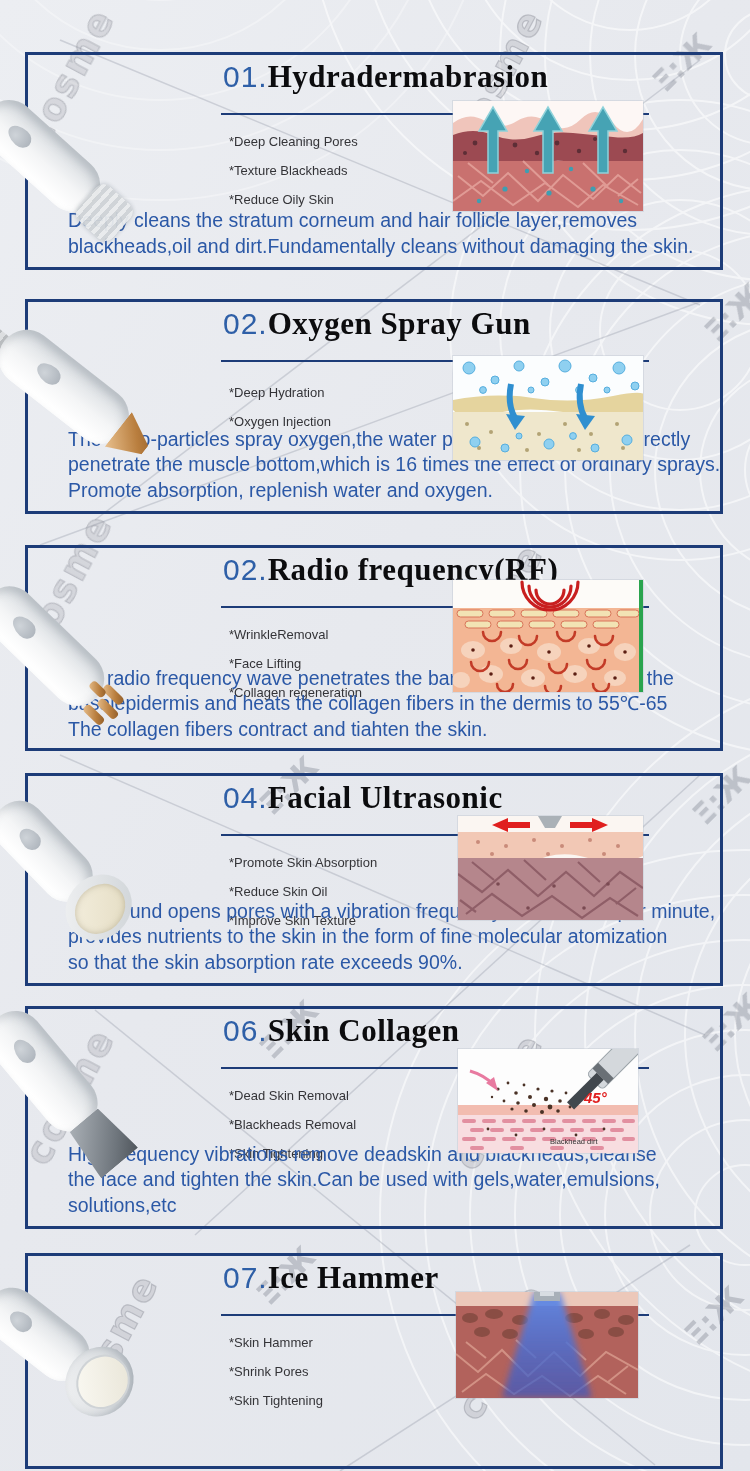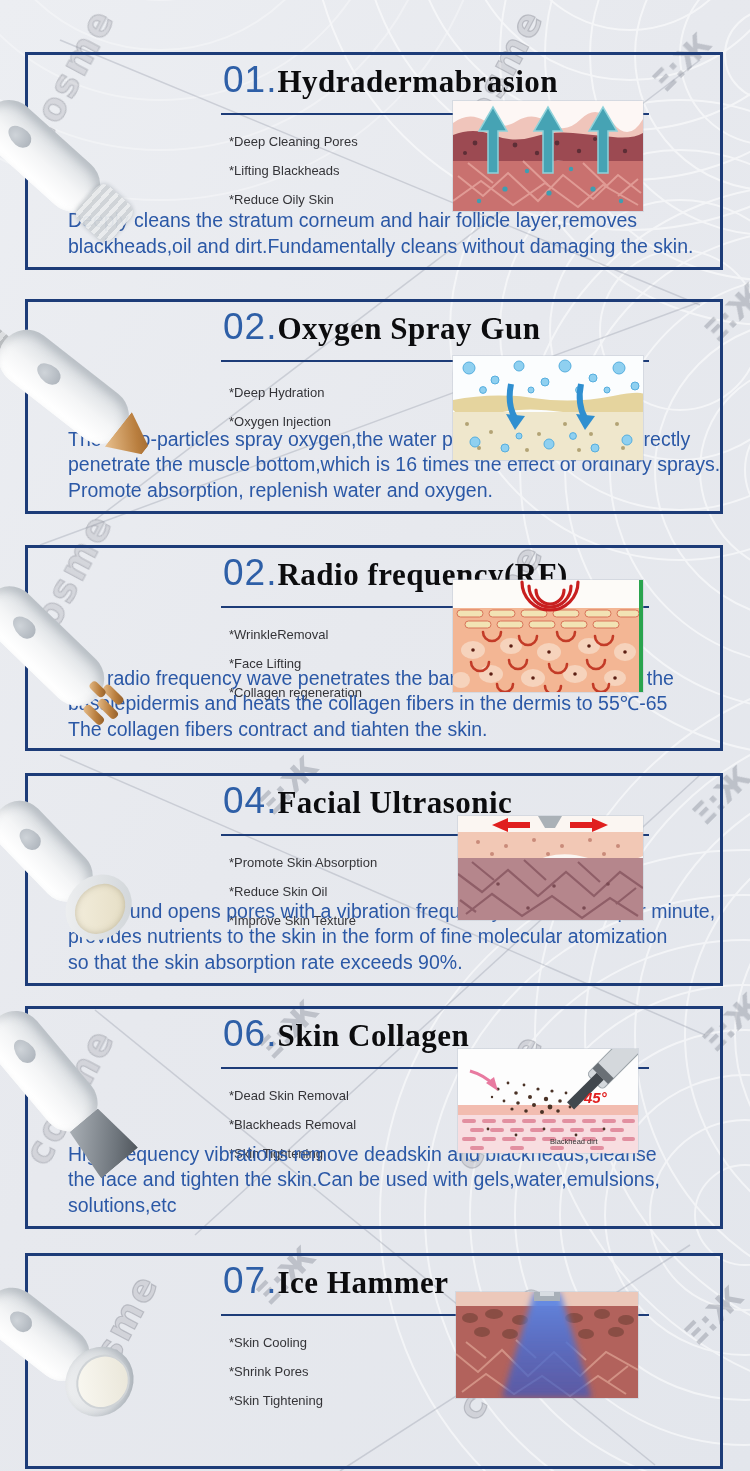--- a/index.html
+++ b/index.html
@@ -11,21 +11,21 @@
   svg{display:block}
   .bgmesh{position:absolute;left:0;top:0;z-index:0;}
   
   .wm{position:absolute;z-index:1;font-weight:bold;pointer-events:none;white-space:nowrap;}
   .wm-brand{font-size:37px;letter-spacing:3px;color:rgba(128,132,142,0.20);
     -webkit-text-stroke:1.2px rgba(128,132,142,0.38);transform:rotate(-62deg);font-family:"DejaVu Sans",sans-serif;}
   .wm-logo{font-size:30px;color:rgba(130,135,147,0.40);transform:rotate(-45deg);font-family:"DejaVu Sans",sans-serif;}
   
   .card{position:absolute;left:25px;width:692px;border:3px solid #1d3c78;z-index:2;}
   .head{position:absolute;left:195px;top:4px;white-space:nowrap;}
-  .num{font-family:"Liberation Sans",sans-serif;font-size:37px;font-weight:400;color:#2e5fa7;letter-spacing:1px;}
+  .num{font-family:"Liberation Sans",sans-serif;font-size:30px;font-weight:400;color:#2e5fa7;letter-spacing:1px;}
   .ttl{font-family:"Liberation Serif",serif;font-size:31px;font-weight:bold;color:#0c0c0e;letter-spacing:0.5px;}
   .rule{position:absolute;left:193px;top:58px;width:428px;height:0;border-bottom:2px solid #1d3c78;}
   .bullets{position:absolute;left:201px;top:72px;}
   .bullet{font-size:13px;line-height:29px;color:#343438;}
   .bullet:empty{display:none;}
   .desc{position:absolute;left:40px;bottom:8px;width:660px;font-size:19.5px;line-height:25.5px;
         color:#2b58a6;white-space:pre-line;}
   .illo{position:absolute;left:425px;top:44px;z-index:3;background:#fff;box-shadow:0 0 0 1px rgba(180,190,200,.35);}
   
   .hp{position:absolute;z-index:4;}
@@ -125,21 +125,21 @@
   <span class="wm wm-logo" style="left:252px;top:1258px">Ξ:Ж</span>
   <span class="wm wm-logo" style="left:680px;top:1298px">Ξ:Ж</span>
 
   <div class="card" style="top:52px;height:212px">
     <div class="head">
       <span class="num">01.</span><span class="ttl">Hydradermabrasion</span>
     </div>
     <div class="rule"></div>
     <div class="bullets">
       <div class="bullet">*Deep Cleaning Pores</div>
-      <div class="bullet">*Lifting Blackheads</div>
+      <div class="bullet">*Texture Blackheads</div>
       <div class="bullet">*Reduce Oily Skin</div>
     </div>
     <svg class="illo" style="top:46px" width="190" height="110">
       <rect width="190" height="110" fill="#fdf7f5"></rect>
       <path d="M0,22 Q16,10 32,20 T64,20 T96,22 T128,18 T160,22 T190,18 L190,44 L0,44 Z" fill="#f0c5bb"></path>
       <path d="M0,34 Q20,26 40,34 T80,36 T120,32 T160,36 T190,32 L190,66 Q160,74 130,64 T70,68 T0,62 Z" fill="#9c4a52"></path>
       <rect y="60" width="190" height="50" fill="#c9716f"></rect>
       <g stroke="#e5a39c" stroke-width="2" fill="none" opacity="0.85">
         <path d="M5,75 L30,95 L55,72 L85,100 L110,74 L140,98 L165,74 L188,92"></path>
         <path d="M0,100 L28,80 L60,104 L92,82 L125,106 L150,84 L185,104"></path>
@@ -477,21 +477,21 @@
       <div style="position:absolute;left:38px;top:134px;width:48px;height:56px;clip-path:polygon(12% 0,88% 0,100% 100%,0 100%);background:linear-gradient(135deg,#aeb4ba,#6e757c 70%,#50565c)"></div>
     </div>
   </div>
 
   <div class="card" style="top:1253px;height:210px">
     <div class="head">
       <span class="num">07.</span><span class="ttl">Ice Hammer</span>
     </div>
     <div class="rule"></div>
     <div class="bullets">
-      <div class="bullet">*Skin Cooling</div>
+      <div class="bullet">*Skin Hammer</div>
       <div class="bullet">*Shrink Pores</div>
       <div class="bullet">*Skin Tightening</div>
     </div>
     <svg class="illo" style="top:36px;left:428px" width="182" height="106">
       <defs>
         <linearGradient id="coldGrad" x1="0" y1="0" x2="0" y2="1">
           <stop offset="0" stop-color="#5f8ae8" stop-opacity="0.95"></stop>
           <stop offset="1" stop-color="#2f55c8" stop-opacity="0.65"></stop>
         </linearGradient>
         <filter id="soft">

